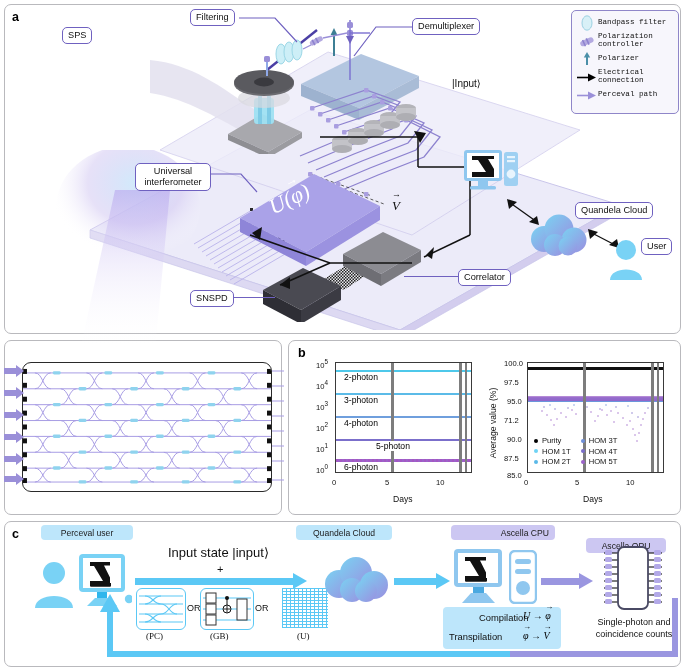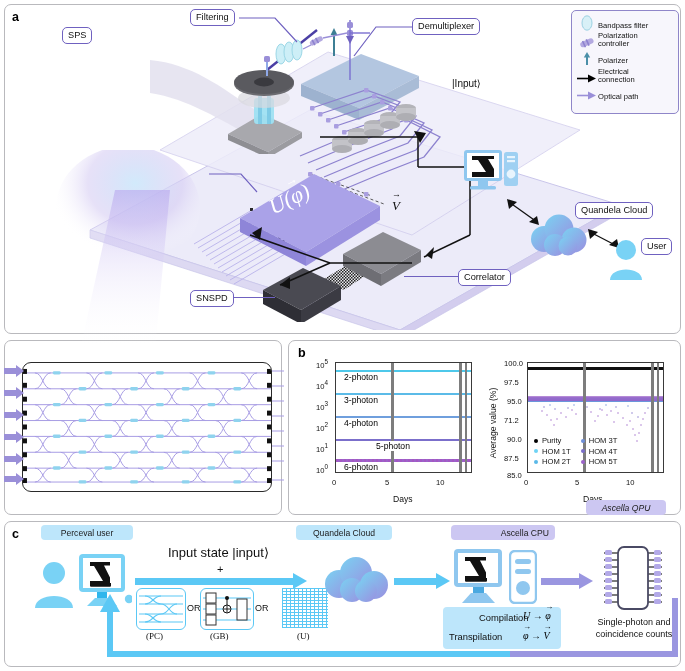--- a/index.html
+++ b/index.html
@@ -13,21 +13,21 @@
   
   .callout{position:absolute;border:1px solid #6f61c0;border-radius:5px;background:#fff;
            color:#111;font-size:9.2px;line-height:11px;padding:2px 5px;text-align:center;
            white-space:nowrap;box-sizing:border-box;z-index:40;}
   .callout.two{white-space:normal;}
   .leader{position:absolute;background:#6f61c0;z-index:35;}
 
   
   #legend{position:absolute;left:571px;top:10px;width:108px;height:104px;border:1px solid #8f86c9;
           border-radius:5px;background:#f7f6fc;z-index:45;box-sizing:border-box;padding:4px 4px;}
-  .leg-row{display:flex;align-items:flex-end;margin-bottom:2px;}
+  .leg-row{display:flex;align-items:center;margin-bottom:2px;font-family:Liberation Mono, monospace;}
   .leg-ico{width:22px;height:15px;flex:0 0 22px;position:relative;}
   .leg-txt{font-size:7.6px;line-height:8.4px;color:#111;}
 
   
   .slab{position:absolute;z-index:2;}
 
   
   #sem{position:absolute;left:8px;top:40px;width:155px;height:104px;overflow:hidden;
        background:#4a4a4a;z-index:20;}
   #sem .bg{position:absolute;inset:0;
@@ -353,20 +353,24 @@
   <div class="callout" style="left:190px;top:9px;">Filtering</div>
   <svg style="position:absolute;left:239px;top:14px;width:62px;height:34px;z-index:36;" viewBox="0 0 62 34">
     <path d="M0,4 L36,4 L58,28" stroke="#6f61c0" stroke-width="1.2" fill="none"></path>
   </svg>
 
   <div class="callout" style="left:412px;top:18px;">Demultiplexer</div>
   <svg style="position:absolute;left:348px;top:24px;width:66px;height:36px;z-index:36;" viewBox="0 0 66 36">
     <path d="M64,3 L28,3 L6,32" stroke="#6f61c0" stroke-width="1.2" fill="none"></path>
   </svg>
 
+  <div class="callout two" style="left:135px;top:163px;width:76px;">
+    <span>Universal</span><br>
+    <span>interferometer</span>
+  </div>
   <svg style="position:absolute;left:209px;top:172px;width:60px;height:30px;z-index:36;" viewBox="0 0 60 30">
     <path d="M0,2 L32,2 L48,20" stroke="#6f61c0" stroke-width="1.2" fill="none"></path>
   </svg>
 
   <div class="callout" style="left:190px;top:290px;">SNSPD</div>
   <div class="leader" style="left:233px;top:297px;width:42px;height:1.3px;"></div>
 
   <div class="callout" style="left:458px;top:269px;text-align:right;">Correlator</div>
   <div class="leader" style="left:404px;top:276px;width:56px;height:1.3px;"></div>
 
@@ -418,21 +422,21 @@
         <span>connection</span>
       </span>
     </div>
     <div class="leg-row">
       <span class="leg-ico">
         <svg style="position:absolute;left:1px;top:4px;" width="20" height="9" viewBox="0 0 20 9">
           <line x1="0" y1="4.5" x2="12" y2="4.5" stroke="#9a8fd8" stroke-width="1.6"></line>
           <polygon points="19,4.5 11,0.6 11,8.4" fill="#9a8fd8"></polygon>
           </svg>
       </span>
-      <span class="leg-txt">Optical path</span>
+      <span class="leg-txt">Perceval path</span>
     </div>
   </div>
 
   <div class="panel-frame" style="left:4px;top:340px;width:278px;height:175px;"></div>
   <div id="chipbox">
     <svg class="mzigrid" viewBox="0 0 250 130" preserveAspectRatio="none">
       <g stroke="#a79ce4" stroke-width="1" fill="none">
 
         <g>
           <line x1="0" y1="10" x2="250" y2="10"></line>
@@ -810,21 +814,21 @@
       </div>
     </div>
   </div>
 
   <div class="panel-frame" style="left:4px;top:521px;width:677px;height:146px;"></div>
   <div class="panel-letter" style="left:12px;top:527px;">c</div>
 
   <div class="ctag blue" style="left:41px;top:525px;width:92px;">Perceval user</div>
   <div class="ctag blue" style="left:296px;top:525px;width:96px;">Quandela Cloud</div>
   <div class="ctag violet" style="left:451px;top:525px;width:104px;text-align:right;">Ascella CPU</div>
-  <div class="ctag violet" style="left:586px;top:500px;width:80px;font-style:italic;">Ascella QPU</div>
+  <div class="ctag violet" style="left:586px;top:538px;width:80px;">Ascella QPU</div>
 
   <svg class="personicon" style="left:32px;top:560px;width:44px;height:48px;" viewBox="0 0 44 48">
     <circle cx="22" cy="13" r="11" fill="#79d2f5"></circle>
     <path d="M3,48 C3,32 41,32 41,48 Z" fill="#79d2f5"></path>
   </svg>
 
   <svg class="monitor" style="left:78px;top:553px;width:54px;height:56px;" viewBox="0 0 54 56">
     <rect x="1" y="1" width="46" height="38" rx="4" fill="#79d2f5"></rect>
     <rect x="5" y="5" width="38" height="30" fill="#fff"></rect>
     <path d="M12,9 h20 v3.5 h-6 l6,12 v9 h-20 v-5.5 h13 l-9,-15 h-4 z" fill="#111"></path>

